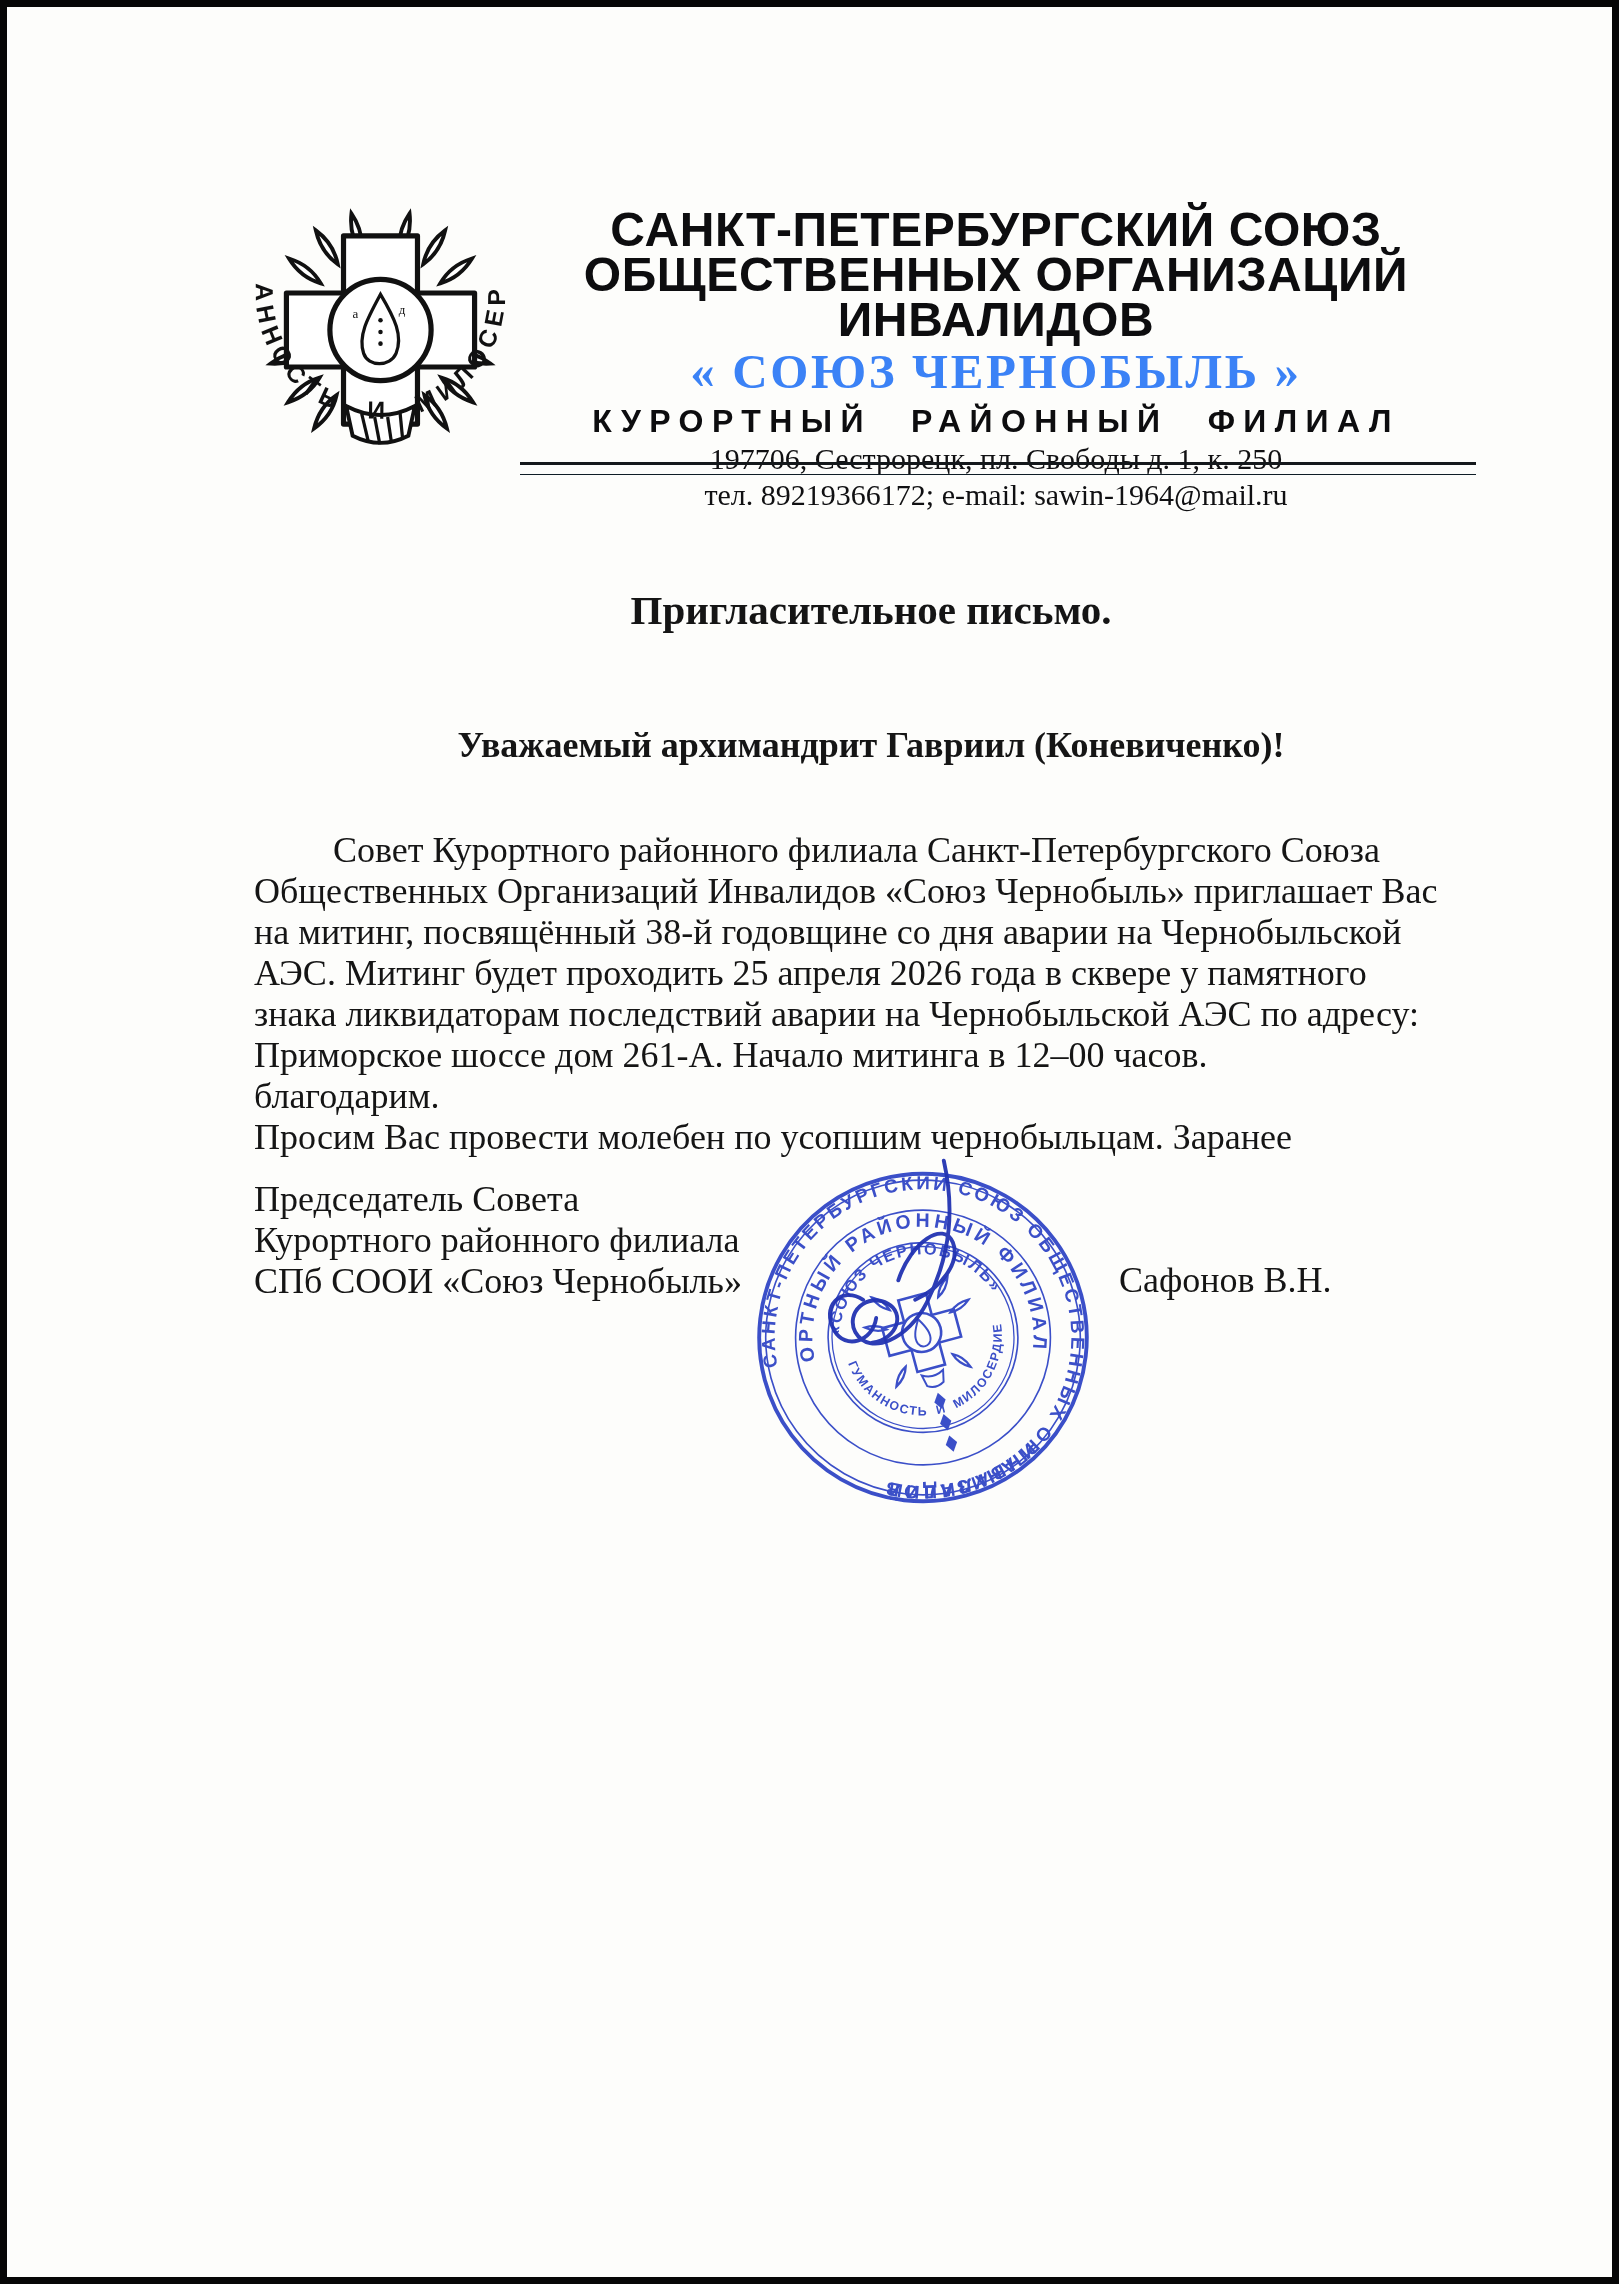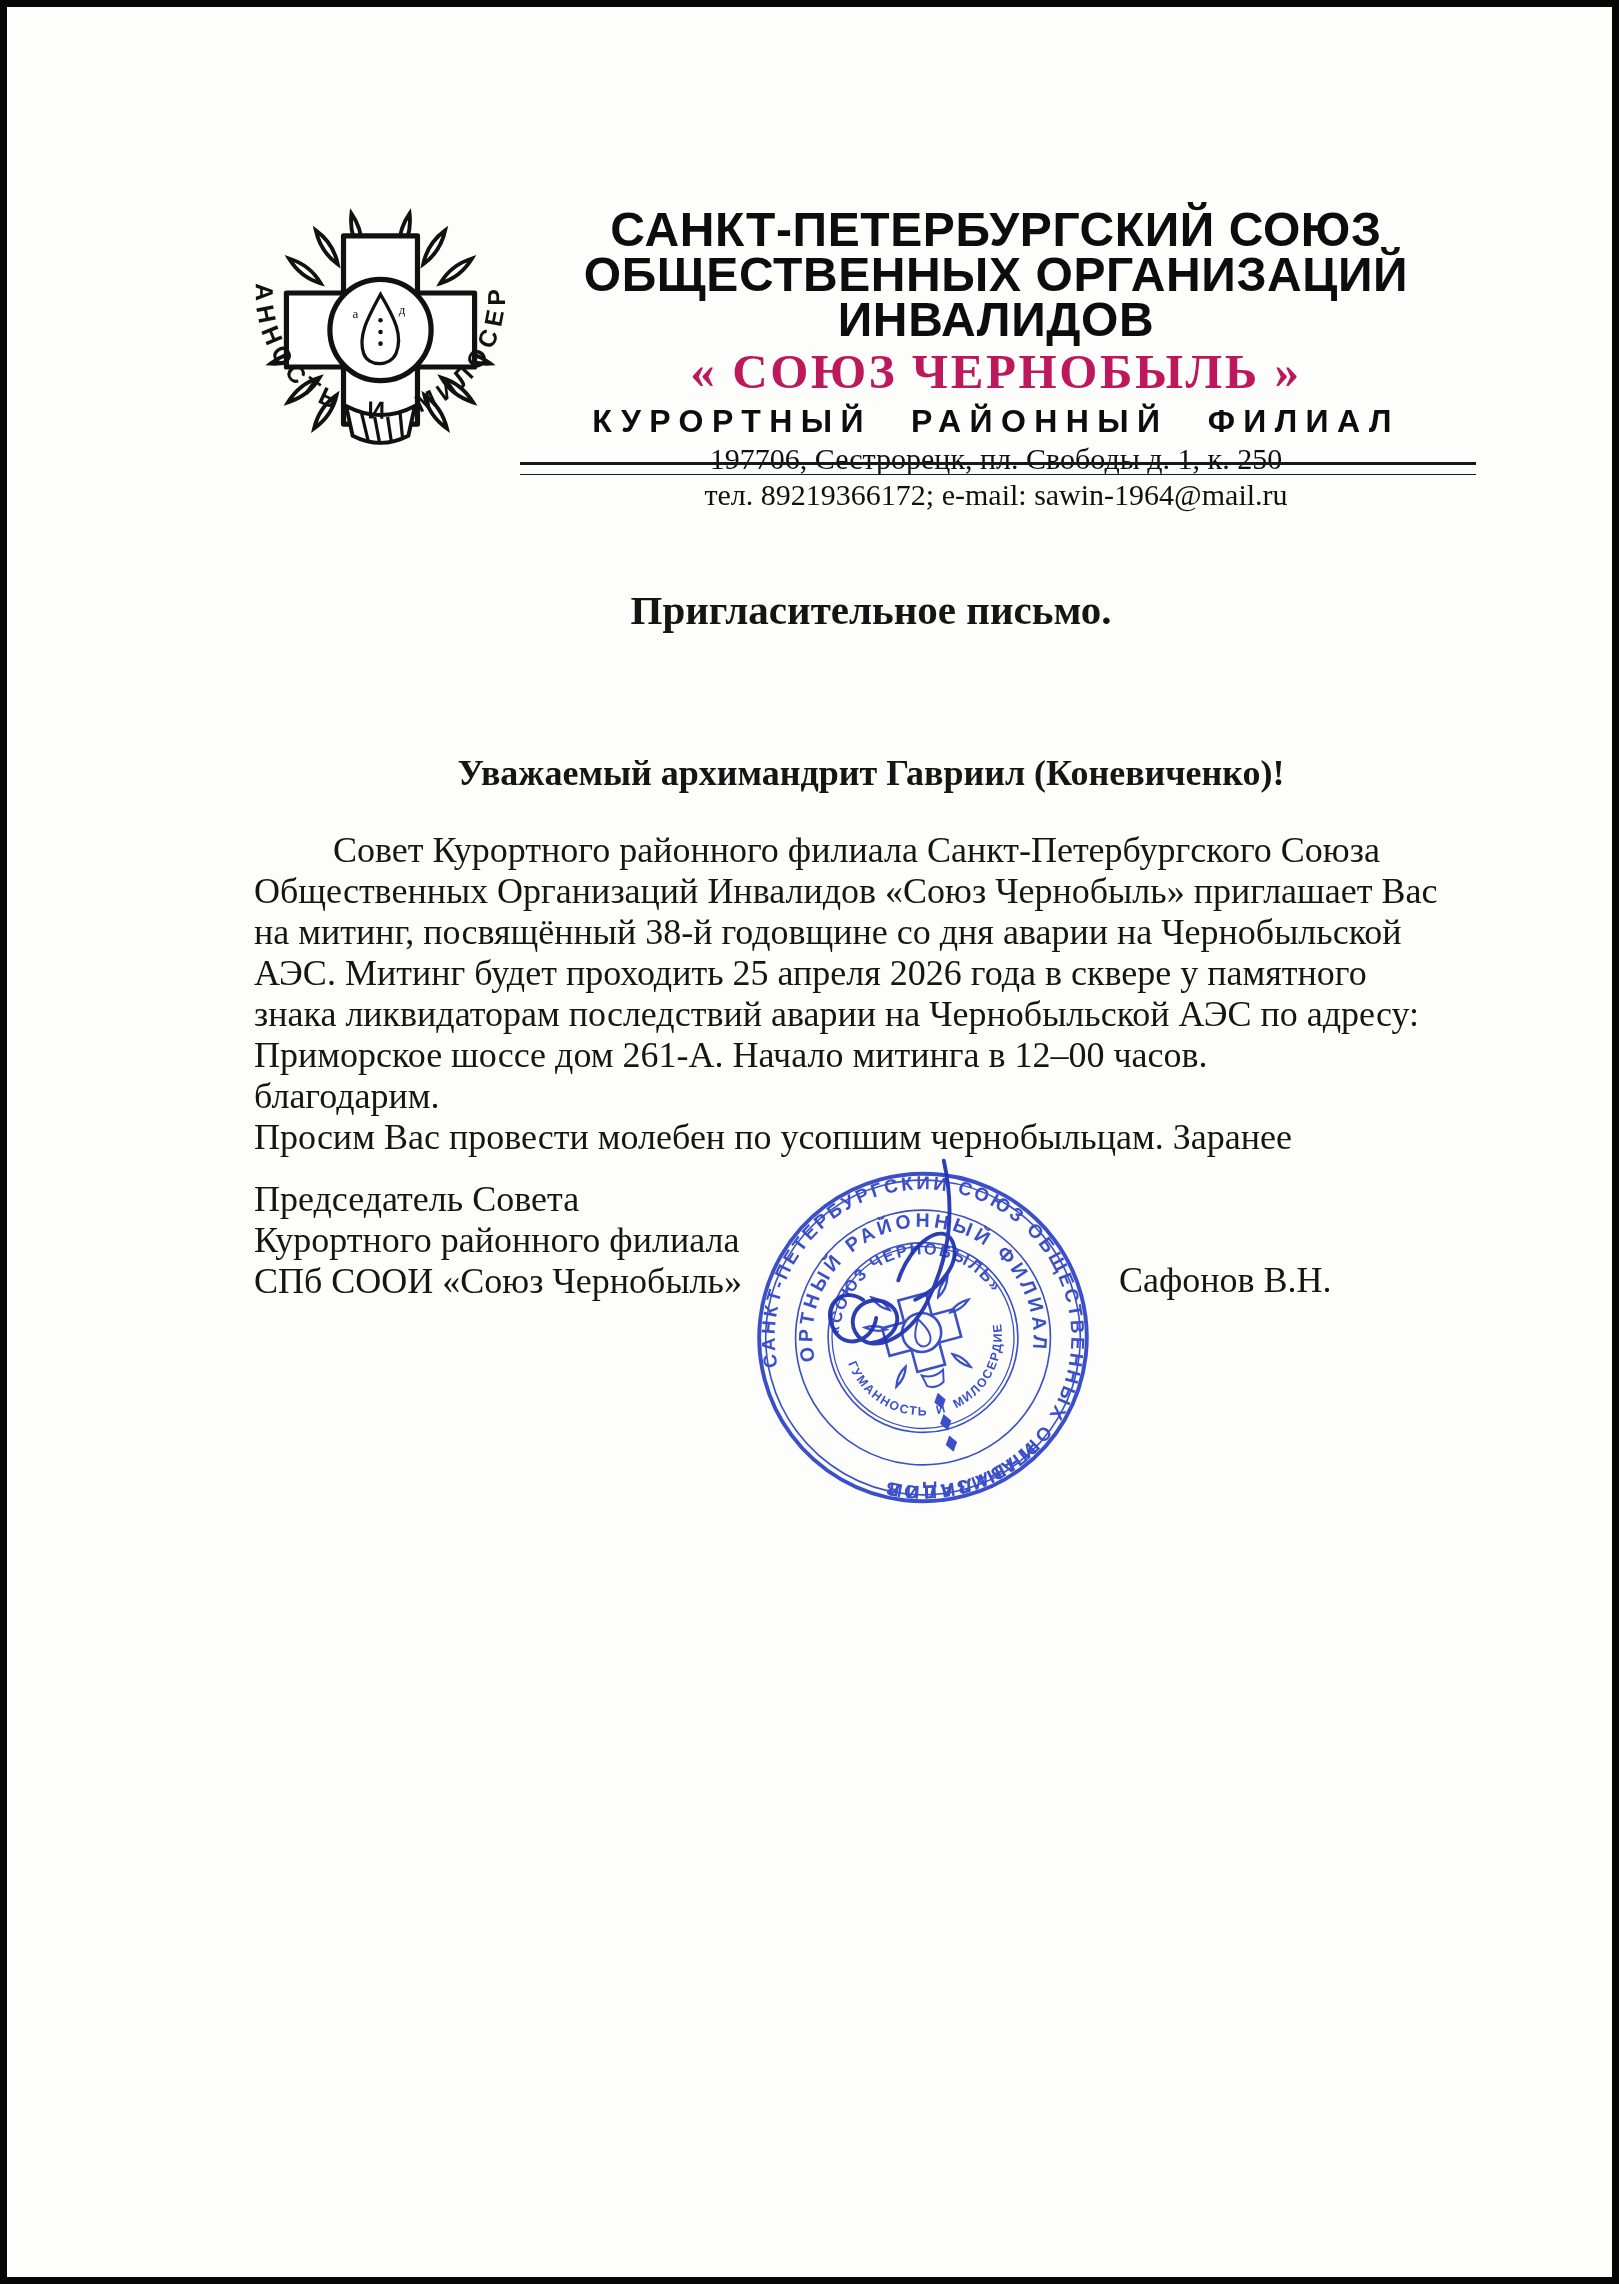--- a/index.html
+++ b/index.html
@@ -16,41 +16,41 @@
   .abs{position:absolute;}
   
   .lh-block{left:544px;top:200px;width:890px;text-align:center;}
   .lh-org1,.lh-org2{
     font-family:Liberation Sans, sans-serif;
     font-weight:bold;font-size:48px;line-height:45px;color:#0d0d0f;
     letter-spacing:0.6px;
   }
   .lh-name{
     font-family:"Liberation Serif", serif;
-    font-weight:bold;font-size:49px;line-height:60px;color:#be185d;
+    font-weight:bold;font-size:49px;line-height:60px;color:#3b82f6;
     letter-spacing:2.6px;
   }
   .lh-branch{
     font-family:"Liberation Sans", sans-serif;
     font-weight:bold;font-size:32px;line-height:39px;color:#0d0d0f;
     letter-spacing:8.4px;word-spacing:22px;
   }
   .lh-addr,.lh-tel{
     font-size:30px;line-height:36px;color:#101012;
   }
   .rule{
     left:513px;top:455px;width:956px;height:9px;
     border-top:3.2px solid #14181b;
     border-bottom:1.9px solid #0f1d26;
   }
   
   .ref{left:247px;top:500px;font-size:36px;line-height:42px;}
   .col{left:247px;width:1234px;}
   .subject{top:582px;text-align:center;font-weight:bold;font-size:41px;line-height:42px;}
-  .salutation{top:717px;text-align:center;font-weight:bold;font-size:36px;line-height:42px;margin-top:28px;}
+  .salutation{top:717px;text-align:center;font-weight:bold;font-size:36px;line-height:42px;}
   .body-text{top:823px;font-size:36px;line-height:41px;}
   .body-text .line{white-space:pre;}
   .body-text .line.indent{padding-left:79px;}
   .signoff{left:247px;top:1172px;font-size:36px;line-height:41px;}
   .signer{left:1112px;top:1252px;font-size:36px;line-height:42px;}
   
   .stamp-svg{left:721px;top:1129px;}
   .stamp-text{font-family:"Liberation Sans", sans-serif;font-weight:bold;}
   
   .logo-svg{left:234px;top:190px;}

